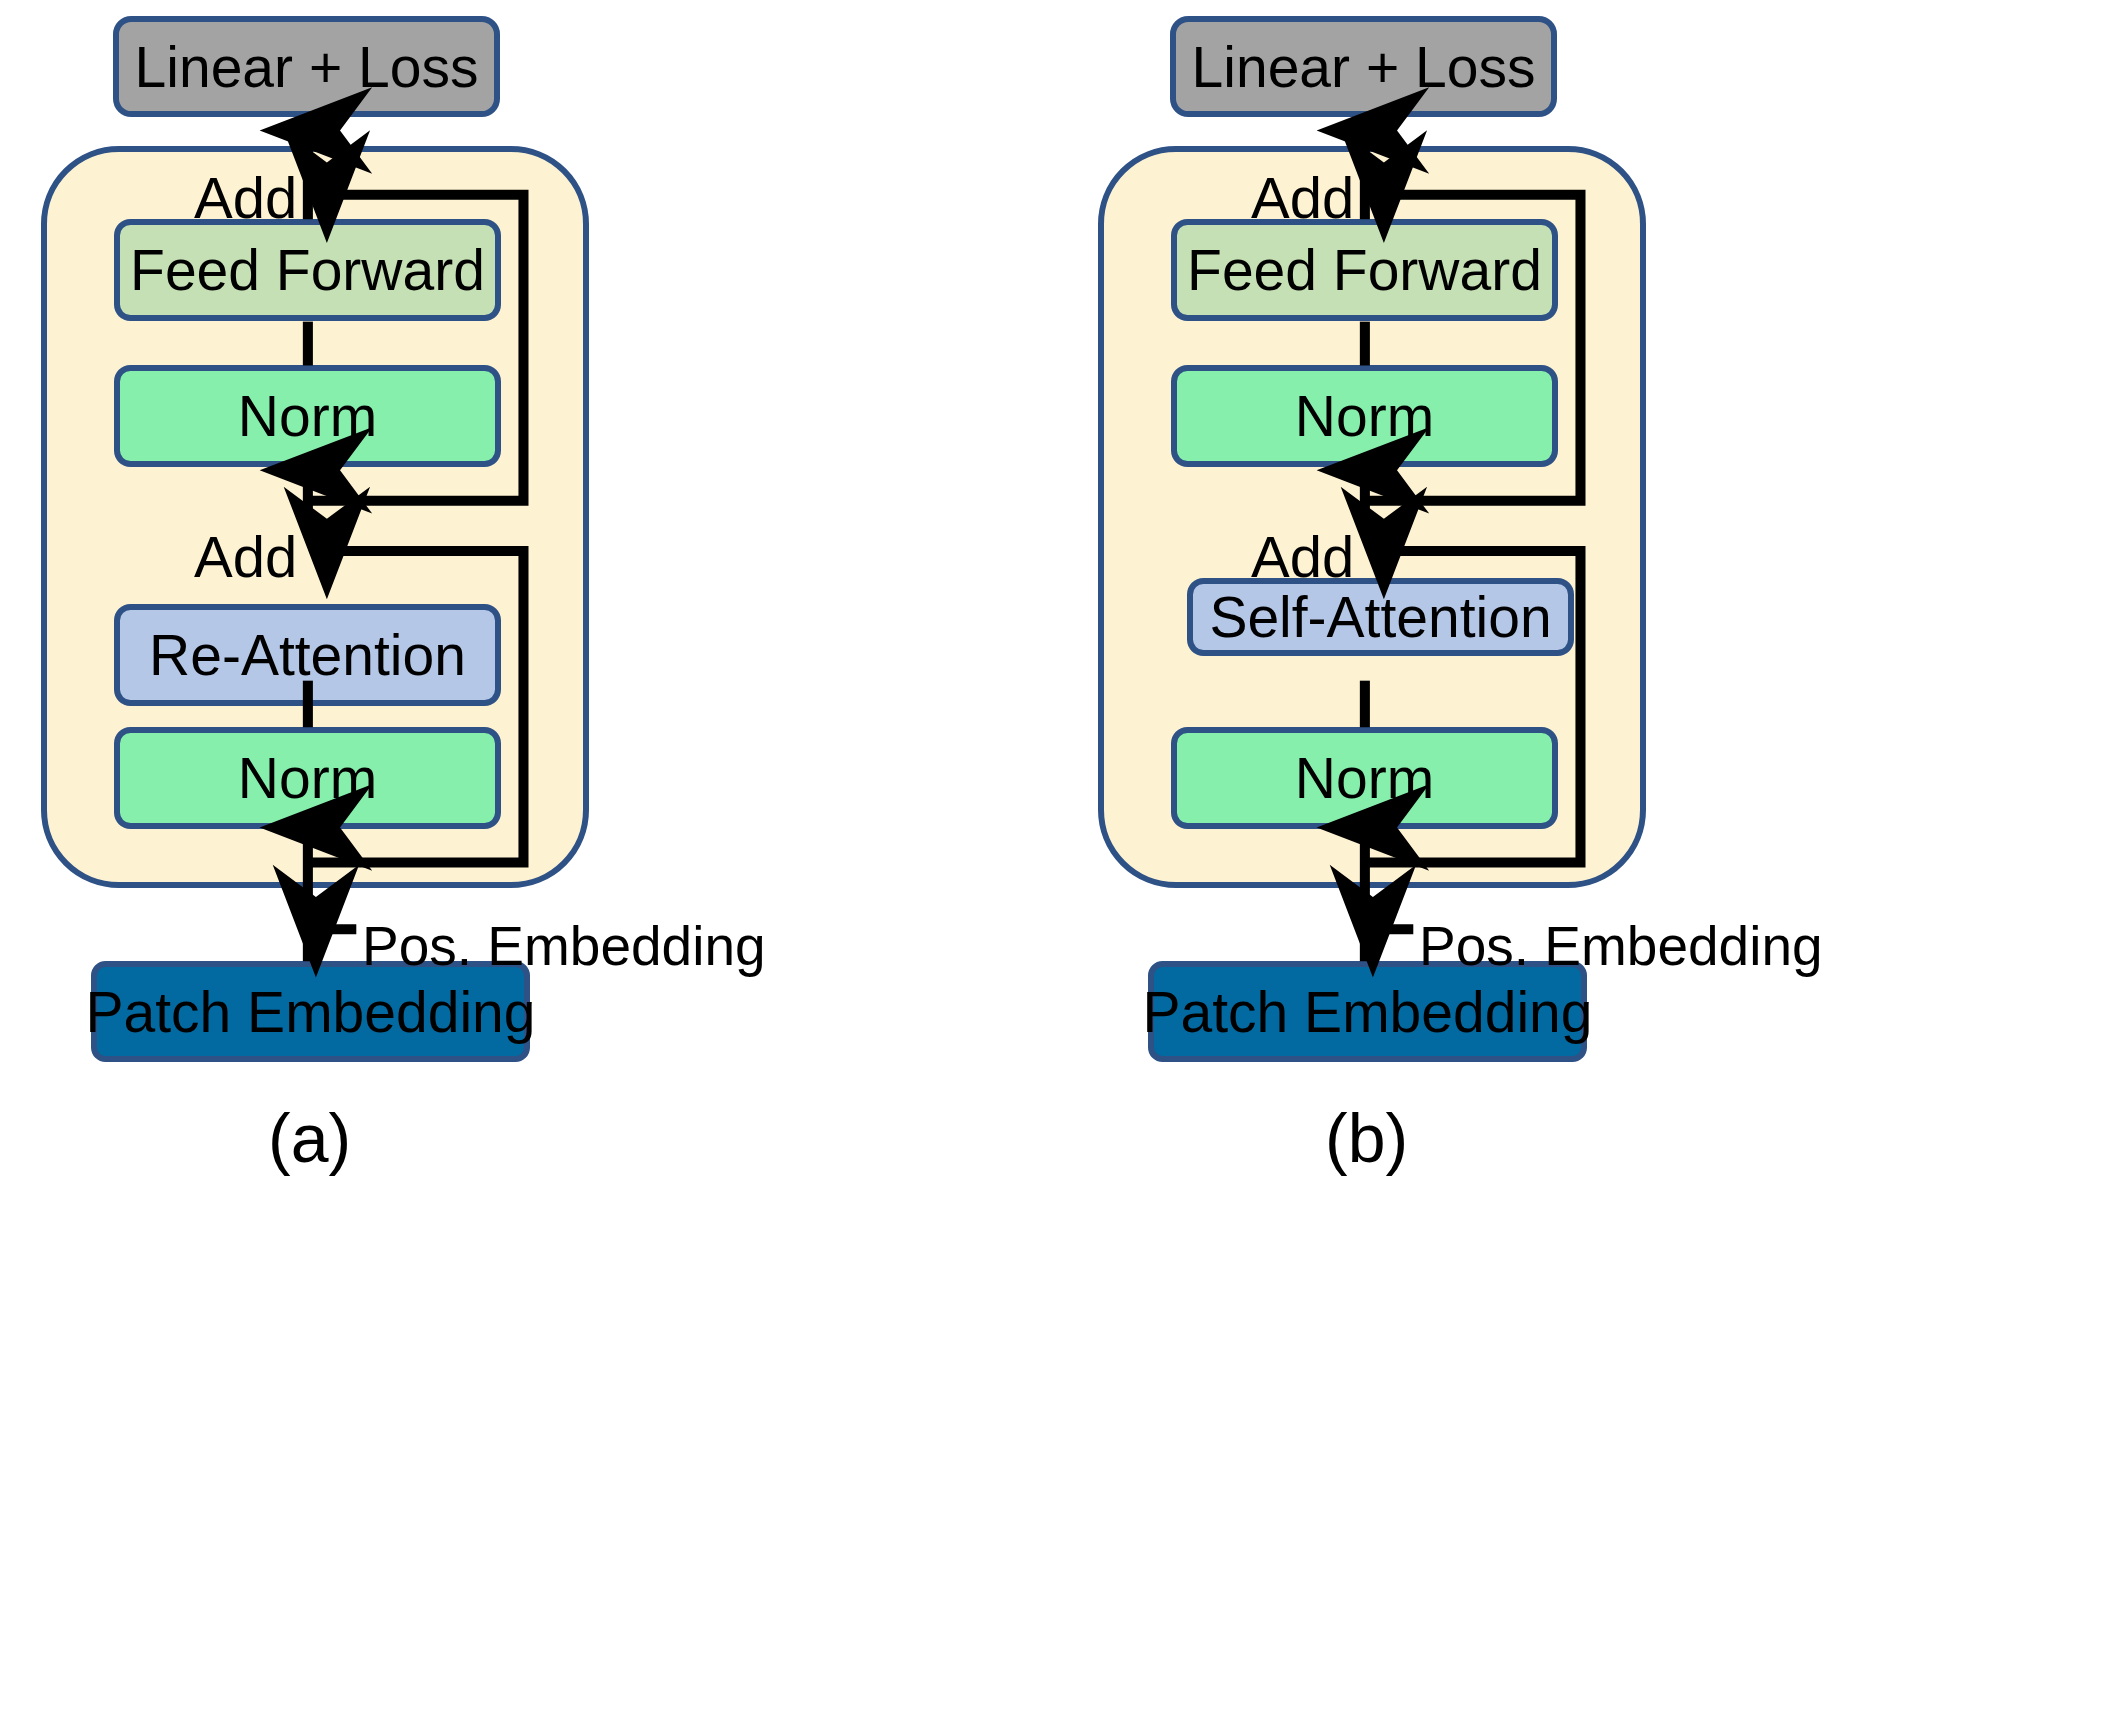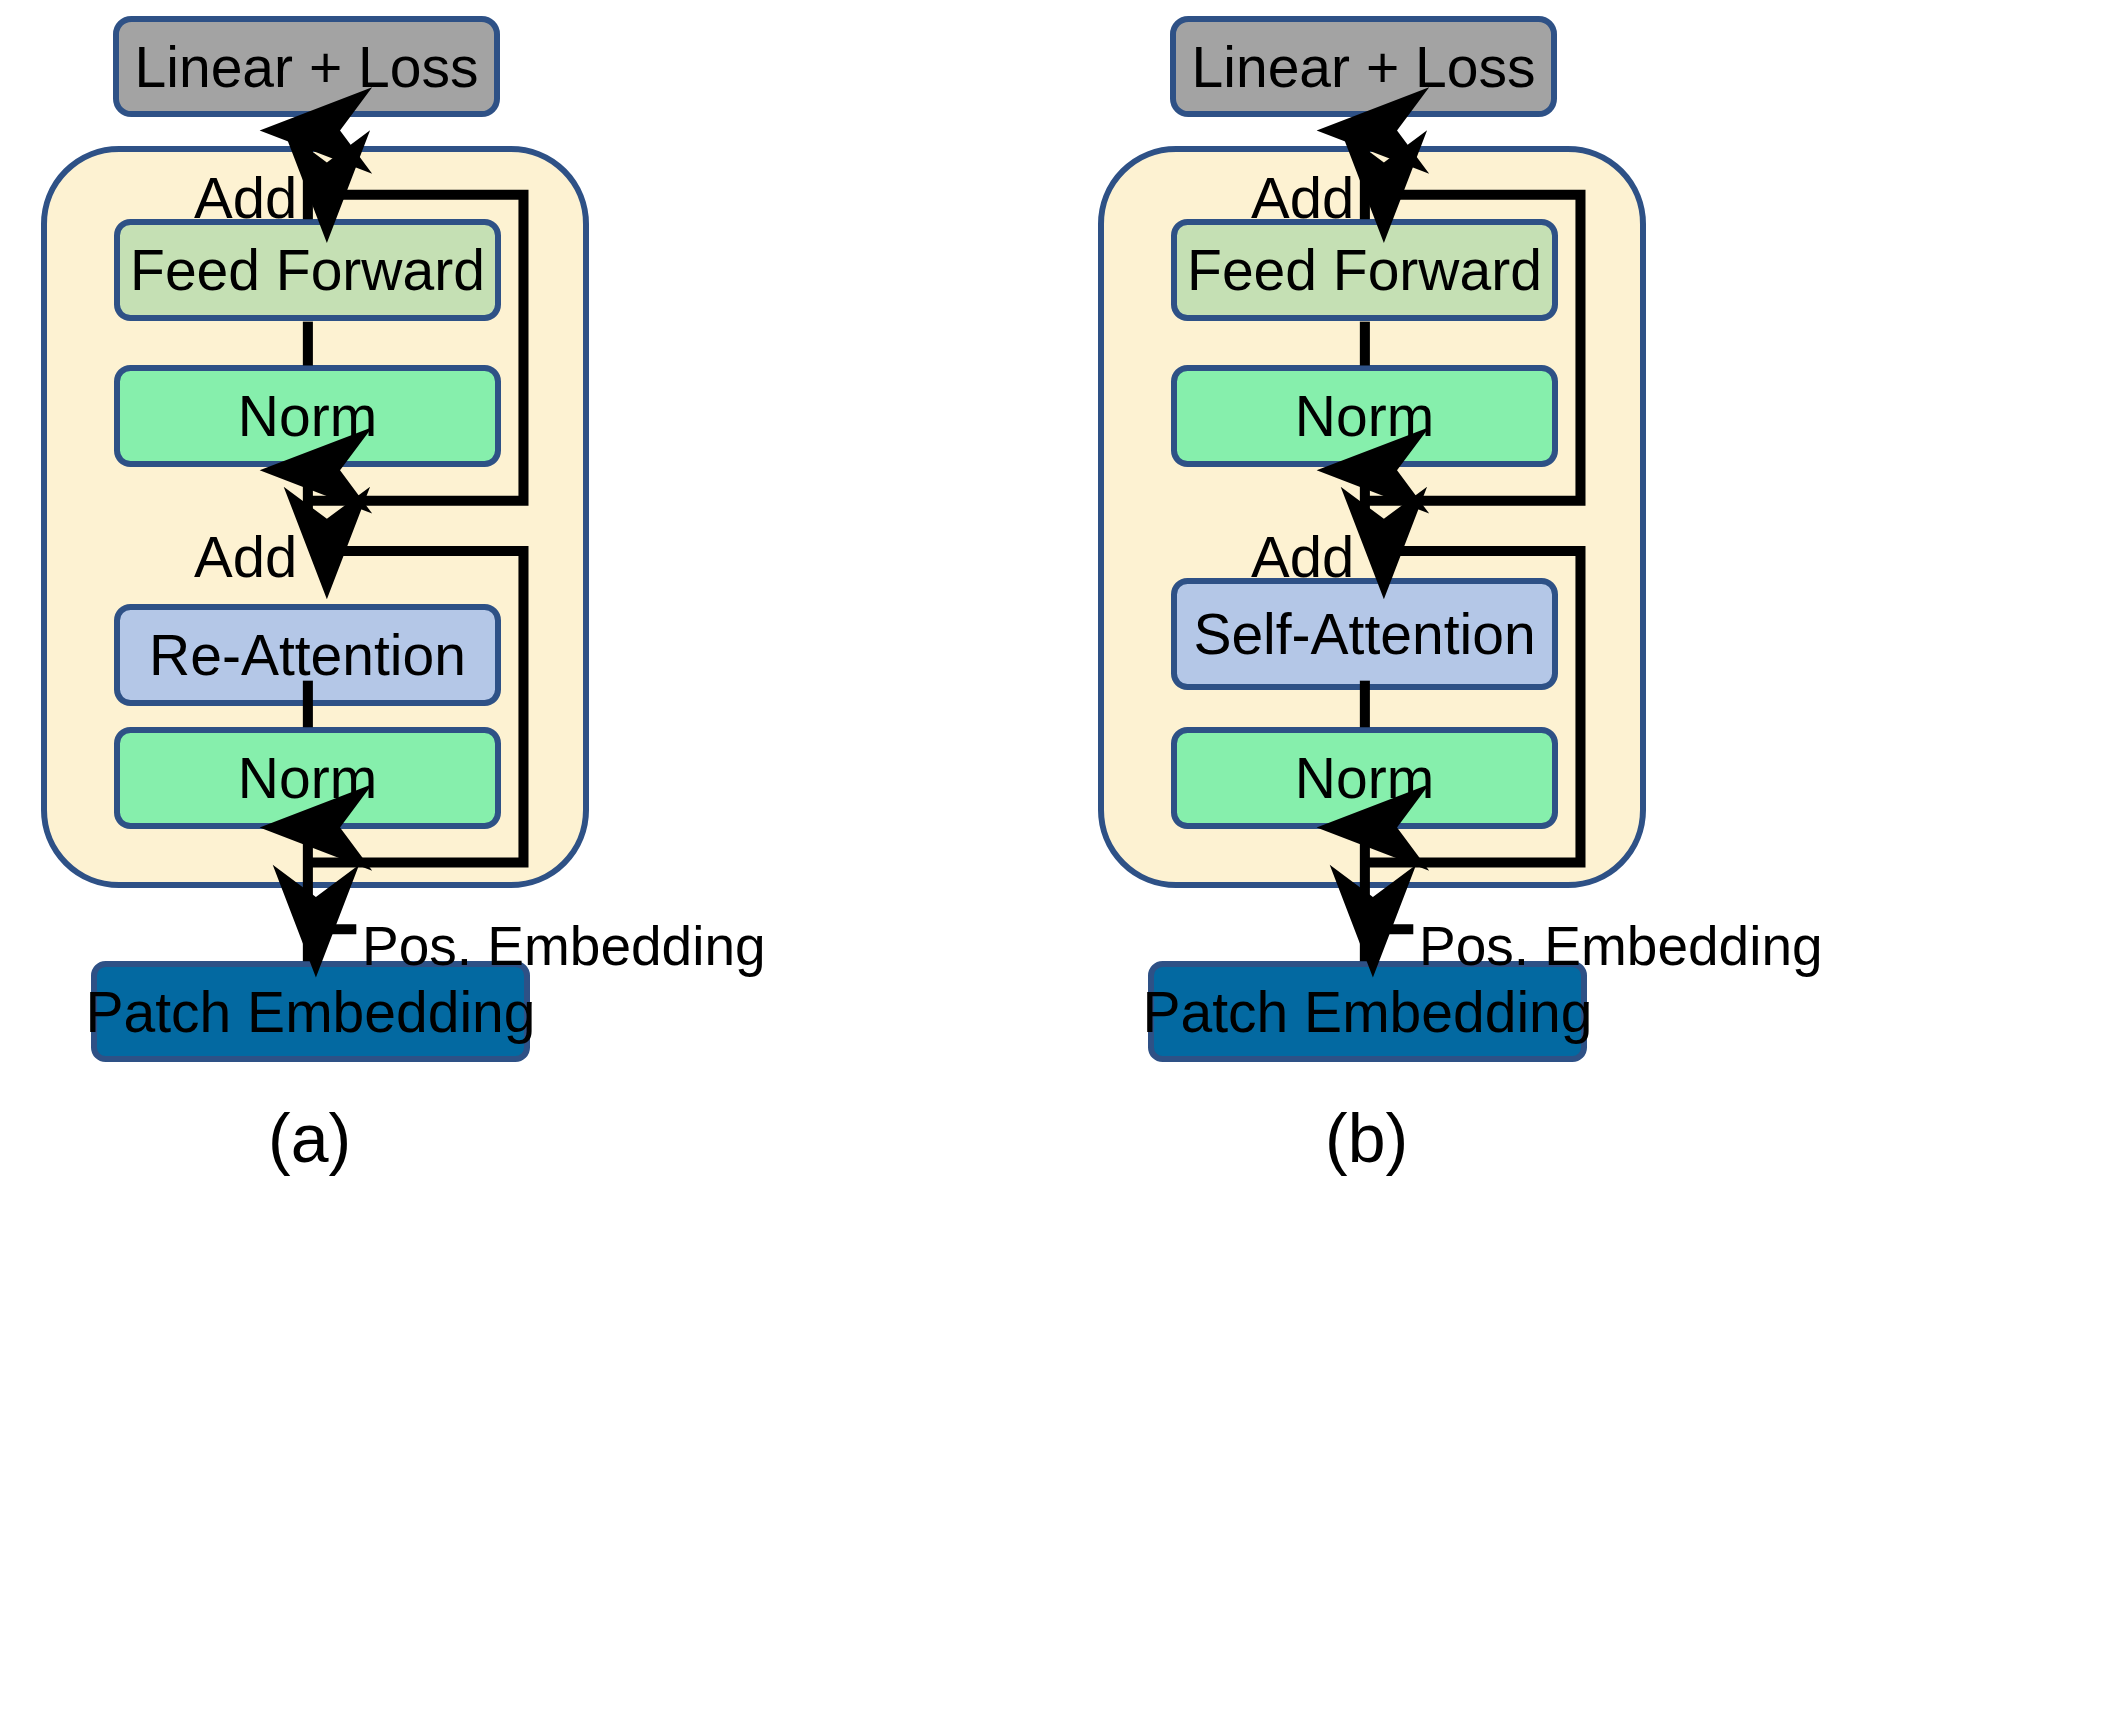--- a/index.html
+++ b/index.html
@@ -157,21 +157,21 @@
   <div class="panel panel-b">
 
     <div class="container-block" style="left:41px; top:146px; width:548px; height:742px;"></div>
 
     <div class="box box-head" style="left:113px; top:16.4px; width:387px; height:101px;">Linear + Loss</div>
 
     <div class="box box-ff" style="left:114px; top:219px; width:387px; height:102px;">Feed Forward</div>
 
     <div class="box box-norm" style="left:114px; top:365px; width:387px; height:102px;">Norm</div>
 
-    <div class="box box-attn" style="left:114px; top:578px; width:387px; height:112px;">Self-Attention</div>
+    <div class="box box-attn" style="left:130px; top:578px; width:387px; height:78px;">Self-Attention</div>
 
     <div class="box box-norm" style="left:114px; top:727px; width:387px; height:102px;">Norm</div>
 
     <div class="box box-patch" style="left:91px; top:961px; width:439px; height:101px;">Patch Embedding</div>
 
     <div class="lbl lbl-add" style="left:194px; top:169px;">Add</div>
 
     <div class="lbl lbl-add" style="left:194px; top:528px;">Add</div>
 
     <div class="lbl lbl-pos" style="left:362px; top:907px;">Pos. Embedding</div>

